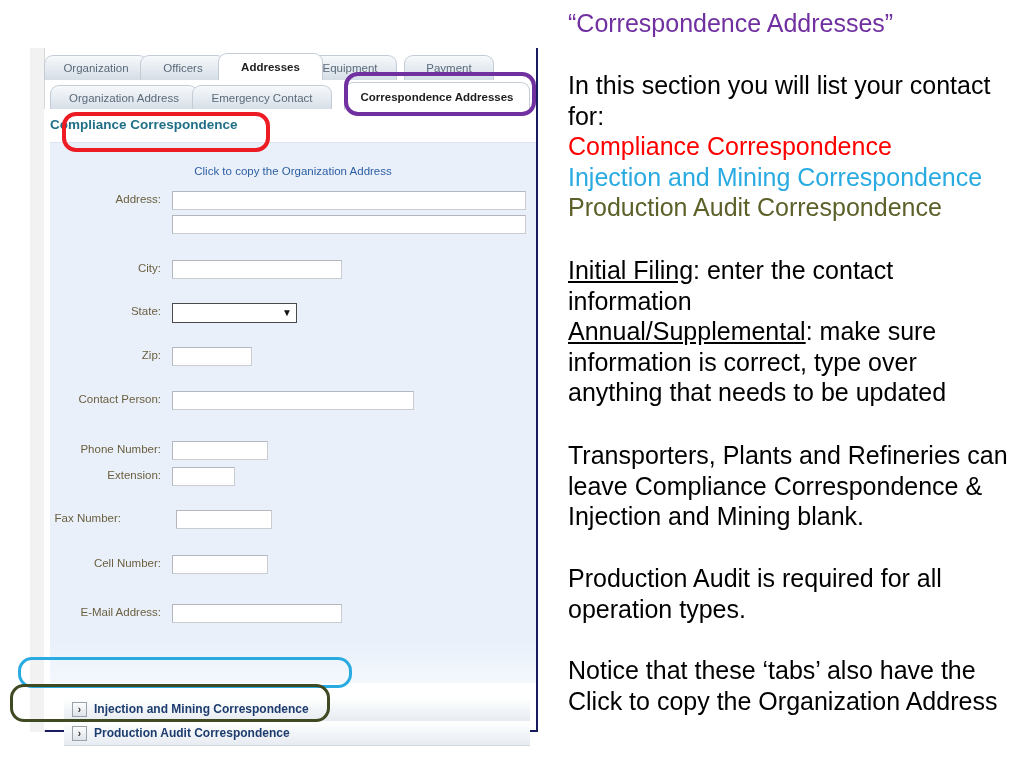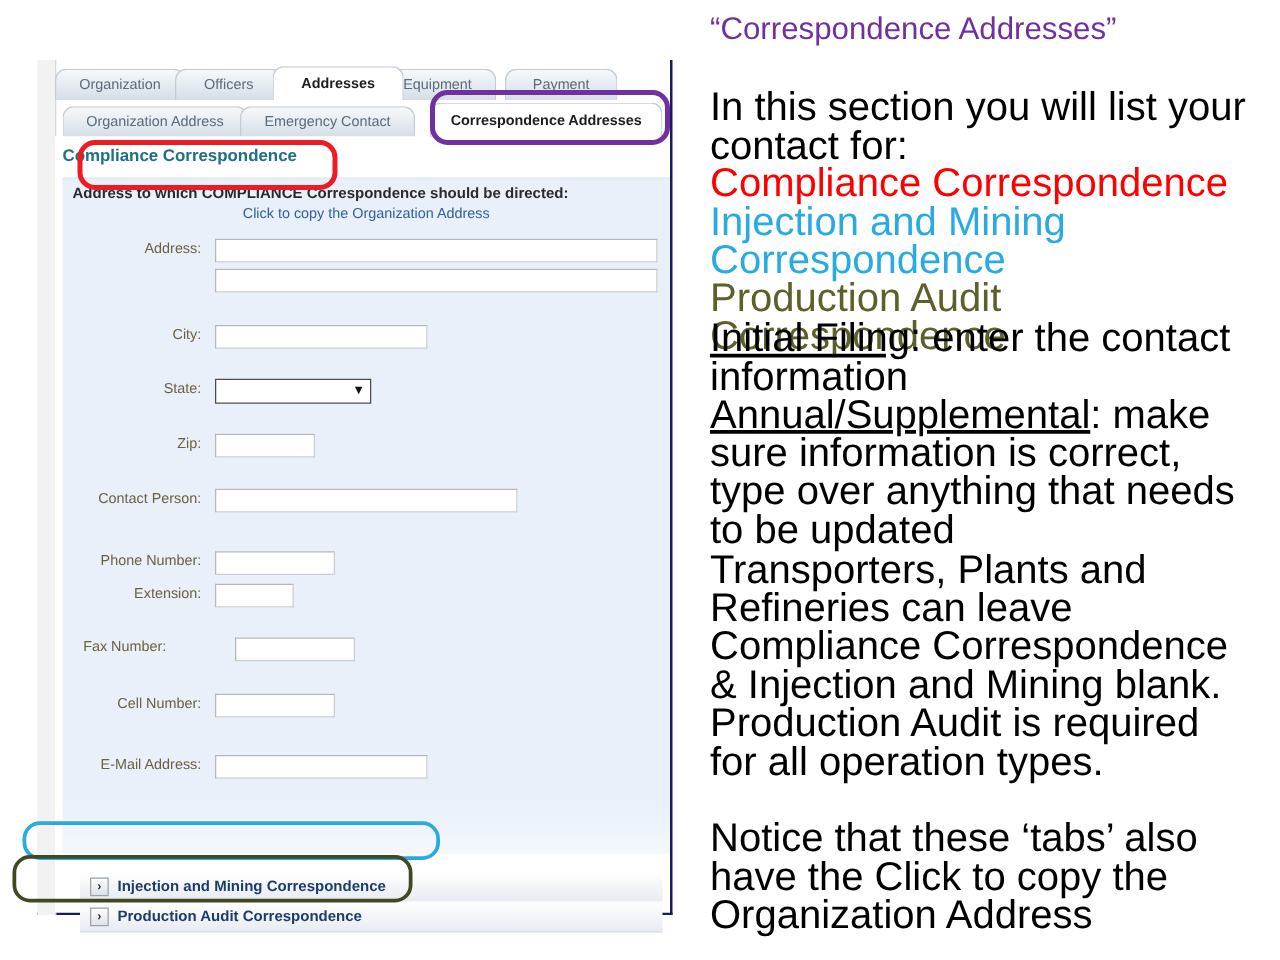--- a/index.html
+++ b/index.html
@@ -265,21 +265,21 @@
 
   
   #notes {
     position: absolute;
     left: 568px;
     top: 0px;
     width: 446px;
     height: 768px;
   }
   .note-p {
-    font-size: 32px;
+    font-size: 25px;
     line-height: 30.5px;
     color: #000000;
     margin: 0;
     font-family: "Liberation Sans", sans-serif;
   }
   #notes-title {
     position: absolute;
     top: 8px;
     left: 0;
     font-size: 25px;
@@ -324,21 +324,20 @@
     <div class="subtab active" style="left:284px;width:186px;">
       <span>Correspondence Addresses</span>
     </div>
   </div>
 
   <div id="form-body">
 
     <div id="section-title">Compliance Correspondence</div>
 
     <div id="form-inner">
-      <div id="directed-text">Address to which COMPLIANCE Correspondence should be directed:</div>
       <div id="copy-link">Click to copy the Organization Address</div>
 
       <div class="field-row" style="left:0px;top:48px;width:486px;">
         <div class="field-label" style="right:375px;">Address:</div>
         <input class="field-input" style="left: 122px; width: 354px;" type="text" value="">
       </div>
 
       <div class="field-row" style="left:0px;top:72px;width:486px;">
         <input class="field-input" style="left: 122px; width: 354px;" type="text" value="">
       </div>
@@ -368,21 +367,21 @@
       <div class="field-row" style="left:0px;top:298px;width:486px;">
         <div class="field-label" style="right:375px;">Phone Number:</div>
         <input class="field-input" style="left: 122px; width: 96px;" type="text" value="">
       </div>
 
       <div class="field-row" style="left:0px;top:324px;width:486px;">
         <div class="field-label" style="right:375px;">Extension:</div>
         <input class="field-input" style="left: 122px; width: 63px;" type="text" value="">
       </div>
 
-      <div class="field-row" style="left:16px;top:367px;width:442px;">
+      <div class="field-row" style="left:4px;top:367px;width:442px;">
         <div class="field-label" style="right:375px;">Fax Number:</div>
         <input class="field-input" style="left: 122px; width: 96px;" type="text" value="">
       </div>
 
       <div class="field-row" style="left:0px;top:412px;width:486px;">
         <div class="field-label" style="right:375px;">Cell Number:</div>
         <input class="field-input" style="left: 122px; width: 96px;" type="text" value="">
       </div>
 
       <div class="field-row" style="left:0px;top:461px;width:486px;">

